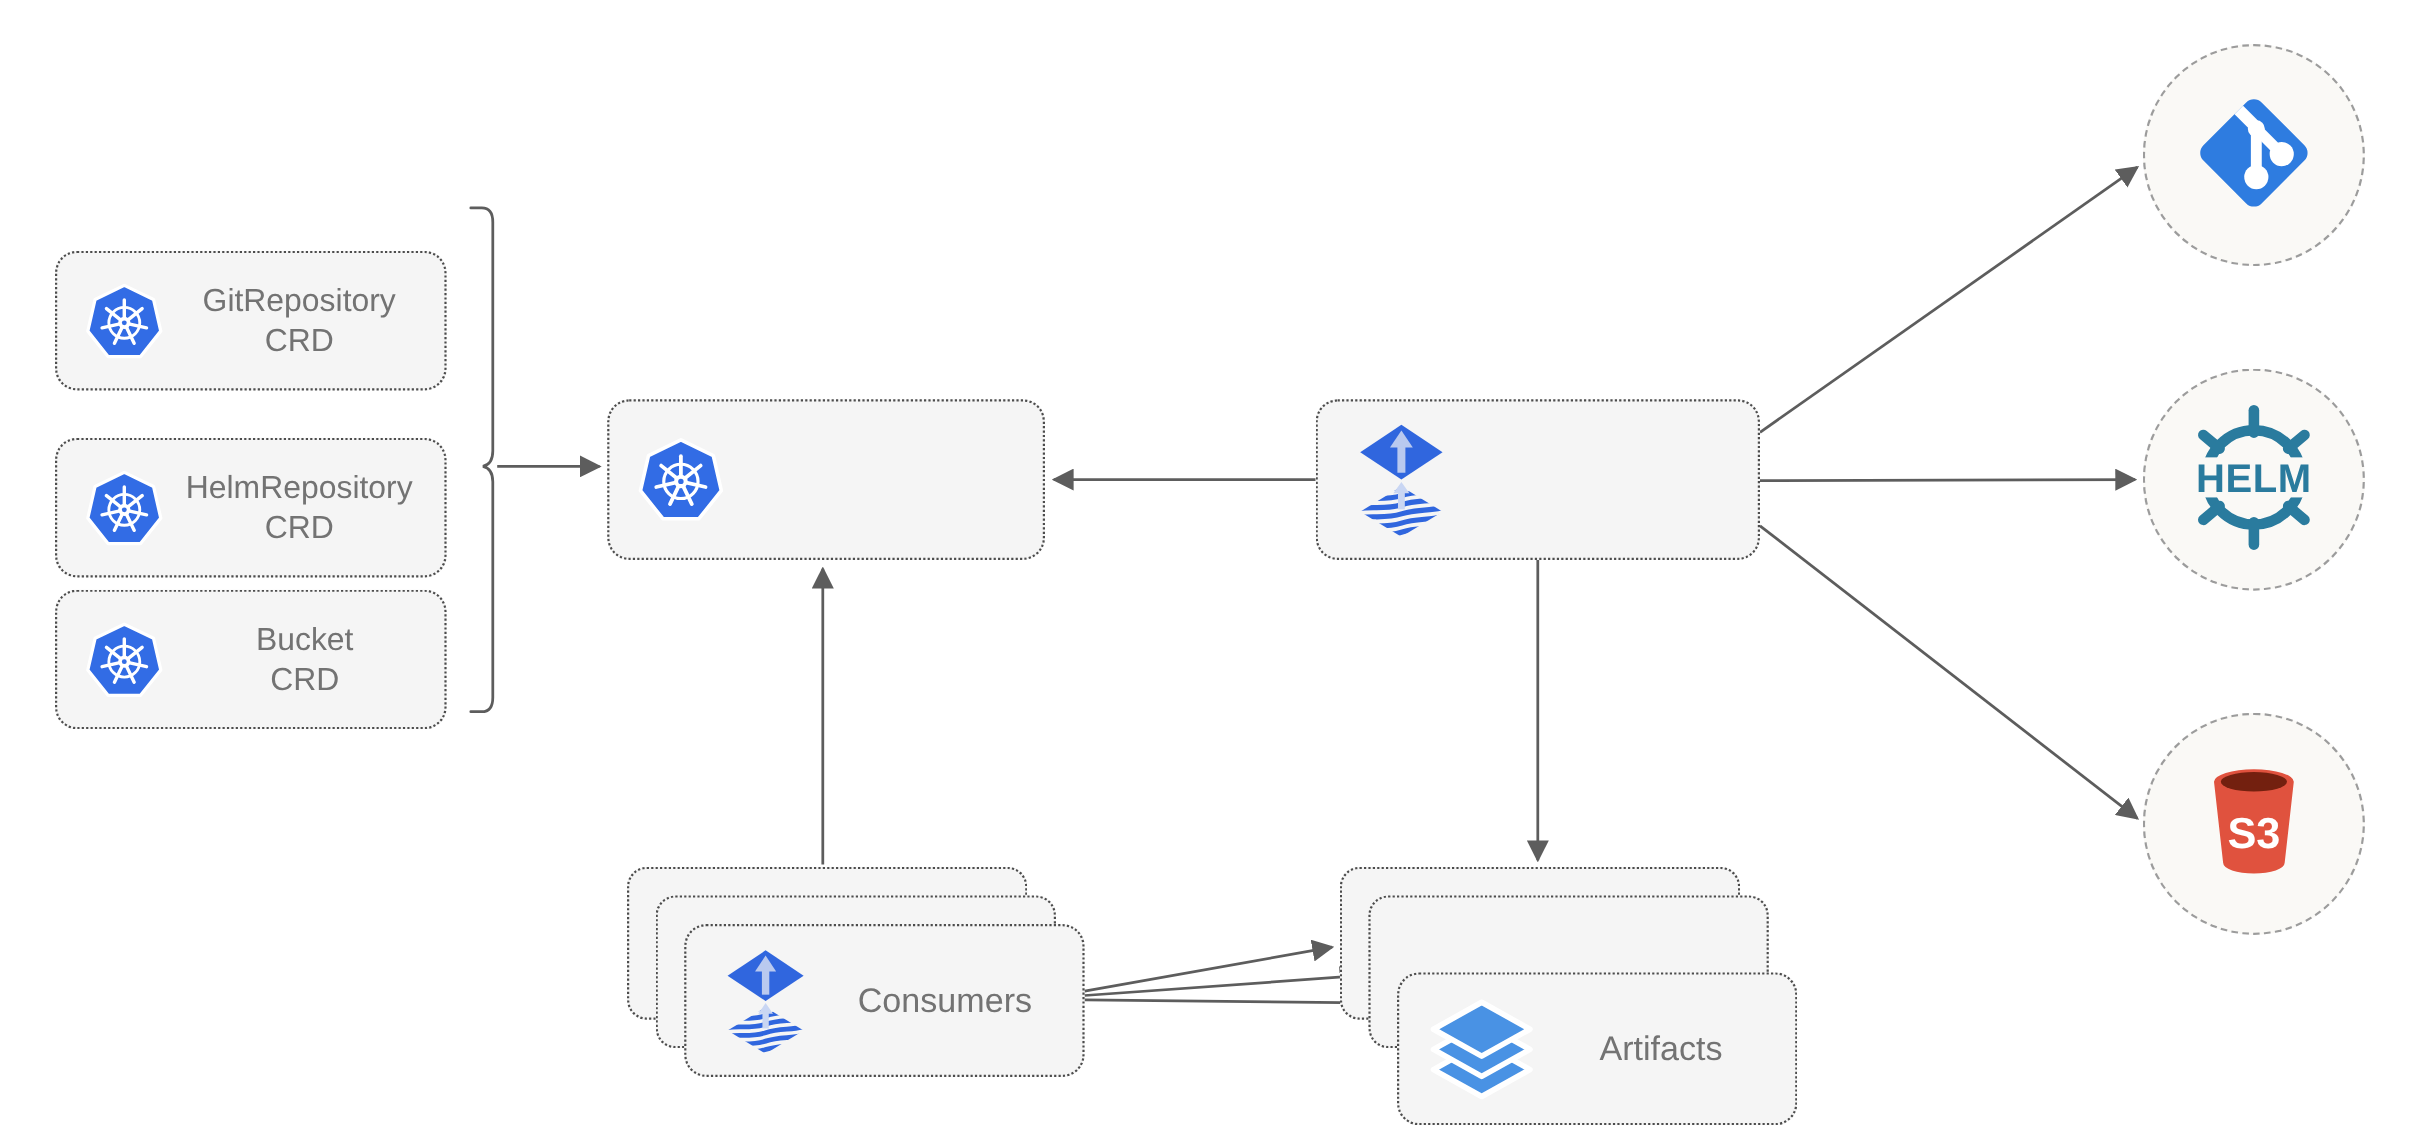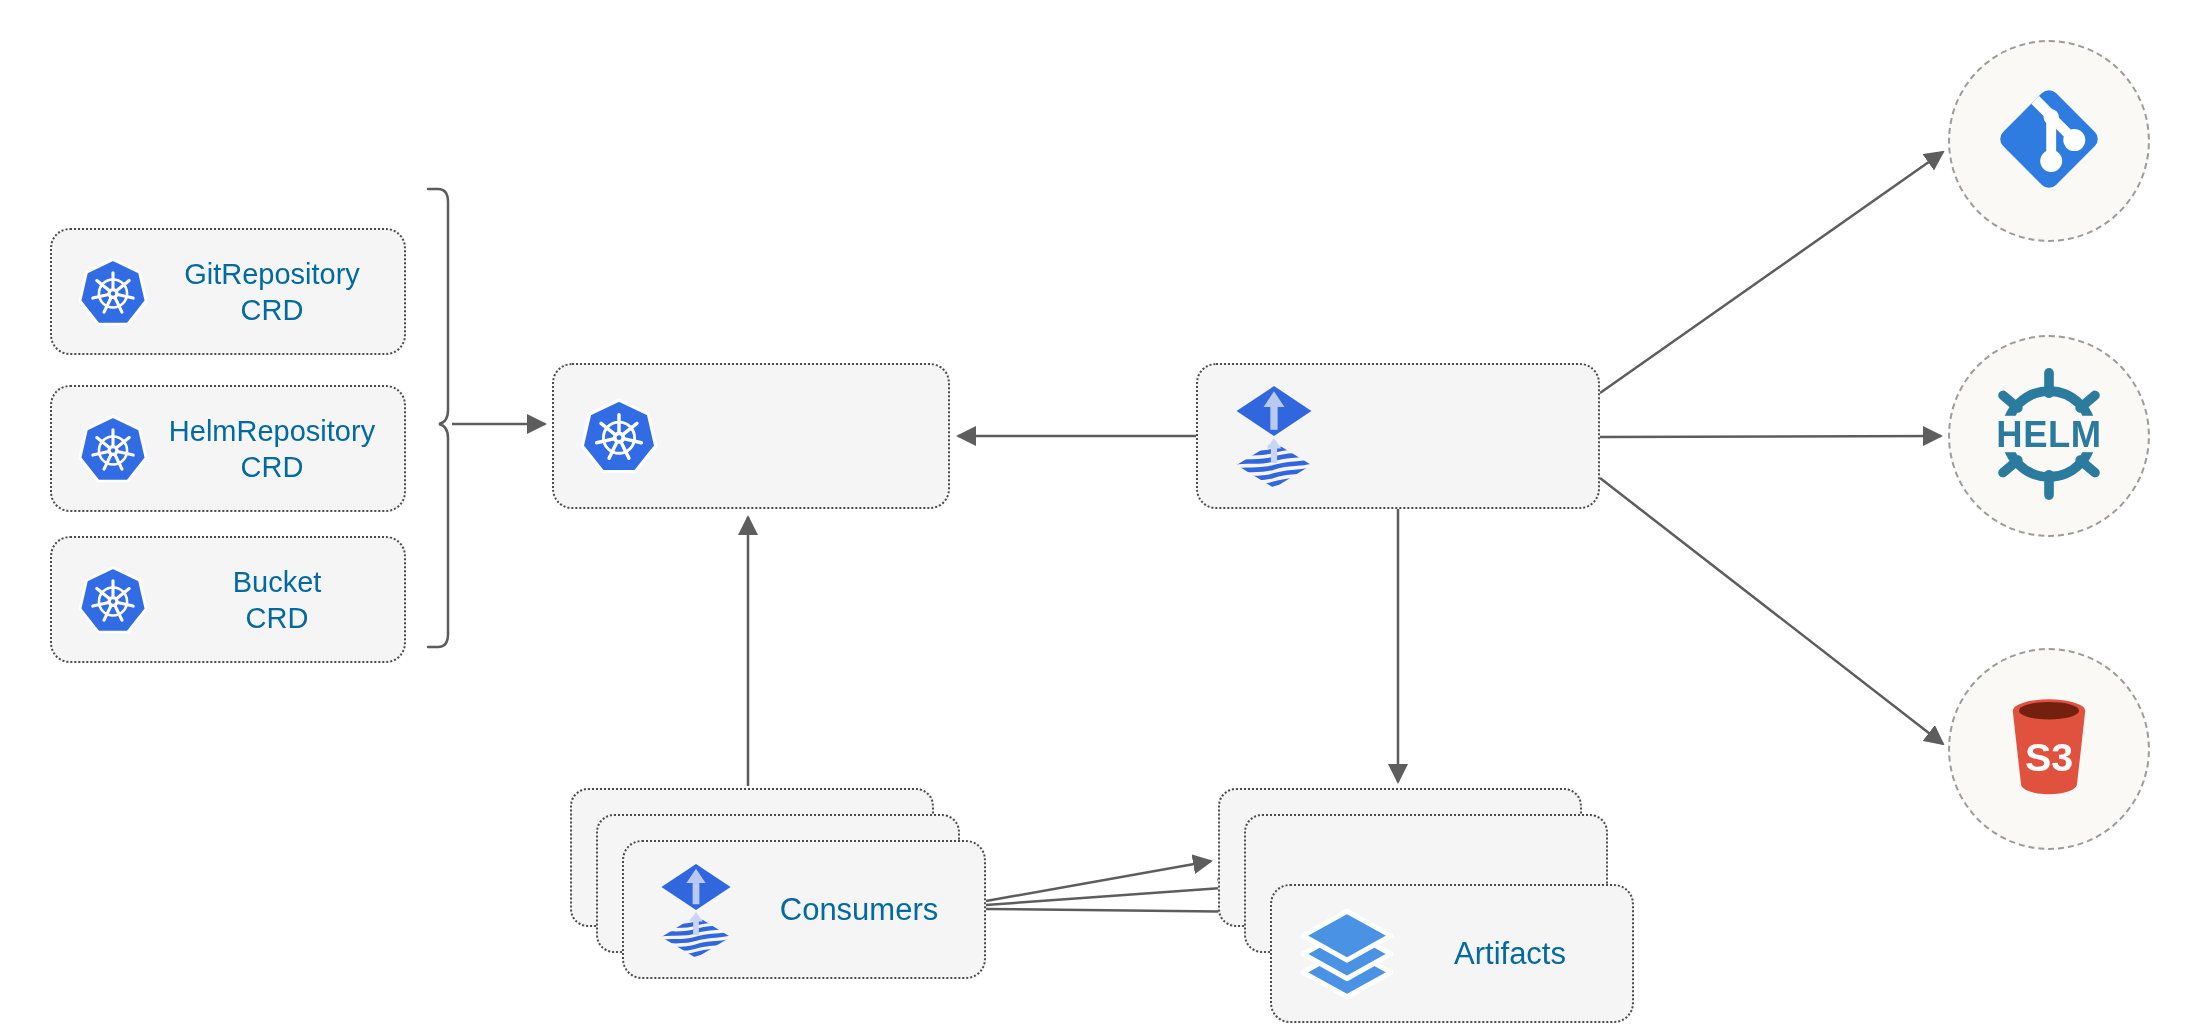--- a/index.html
+++ b/index.html
@@ -1,18 +1,18 @@
 <!DOCTYPE html>
 <html><head>
 <meta charset="utf-8">
 <style>
   html,body{margin:0;padding:0;background:#ffffff;}
   #canvas{
     position:relative;width:2196px;height:1030px;background:#ffffff;
-    font-family:"Liberation Sans", sans-serif;color:#0369a1;overflow:hidden;
+    font-family:"Liberation Sans", sans-serif;color:#737373;overflow:hidden;
   }
   svg.connectors{position:absolute;left:0;top:0;pointer-events:none;}
   .box{
     position:absolute;background:#f5f5f5;border:2px dotted #4c4c4c;
     border-radius:20px;box-sizing:border-box;display:flex;align-items:center;
   }
   .stack-back{border-radius:18px;}
   .box .icon{flex:0 0 auto;display:flex;align-items:center;justify-content:center;margin-left:24px;}
   .box .lbl{flex:1 1 auto;text-align:center;padding-right:10px;}
   .crd-box .lbl{font-size:29px;line-height:36px;}
@@ -138,21 +138,21 @@
       <svg width="74" height="74">
           <use href="#k8s-sym"></use>
         </svg>
     </span>
     <span class="lbl">
       <span>GitRepository</span><br>
       <span>CRD</span>
     </span>
   </div>
 
-  <div class="box crd-box" style="left:50px;top:385px;width:356px;height:127px;justify-content:space-between;">
+  <div class="box crd-box" style="left:50px;top:398px;width:356px;height:127px;justify-content:space-between;">
     <span class="icon">
       <svg width="74" height="74">
           <use href="#k8s-sym"></use>
         </svg>
     </span>
     <span class="lbl">
       <span>HelmRepository</span><br>
       <span>CRD</span>
     </span>
   </div>

